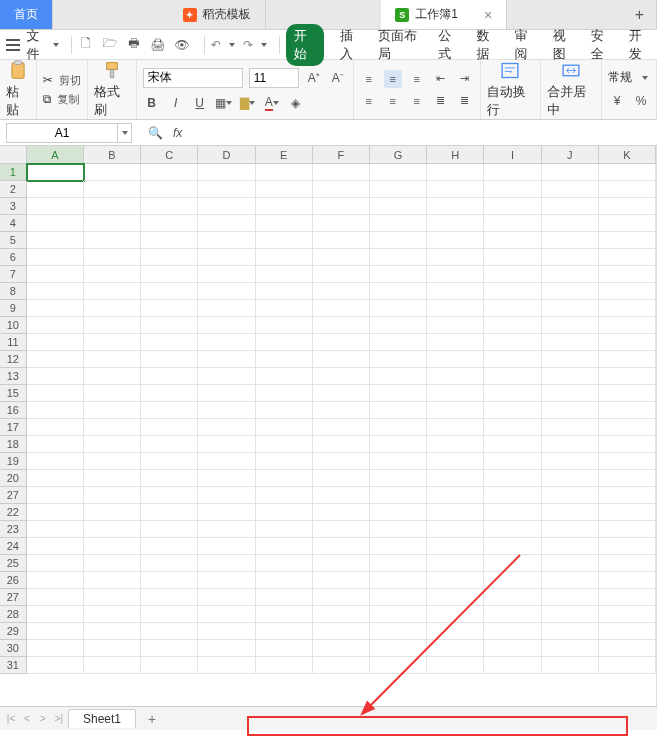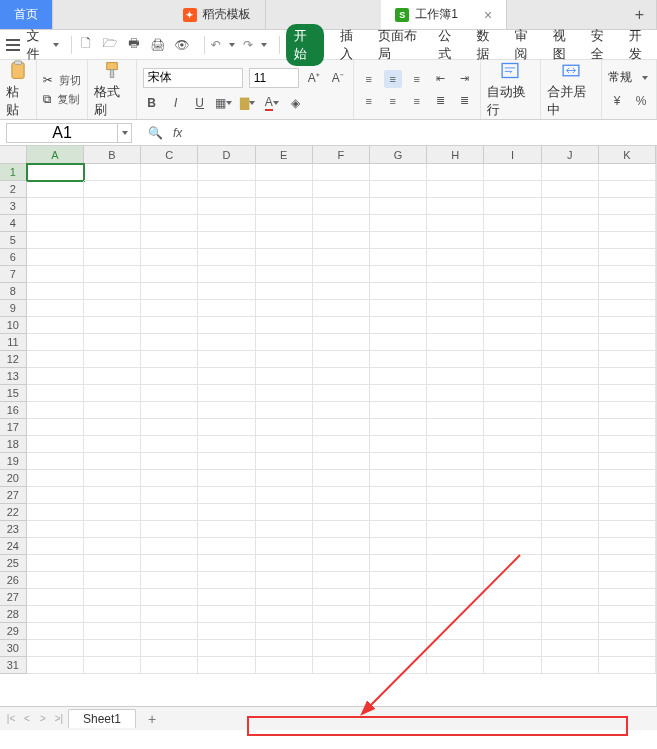--- a/index.html
+++ b/index.html
@@ -43,21 +43,21 @@
   .b{font-weight:bold;}
   .i{font-style:italic;}
   .u{text-decoration:underline;}
   .align-grid{display:grid;grid-template-columns:repeat(5,18px);grid-template-rows:18px 18px;gap:4px 6px;}
   .align-grid .ic{display:flex;align-items:center;justify-content:center;font-size:11px;color:#555;}
   .ic.active{background:#d6e4f5;border-radius:2px;}
 
   
   .fxrow{height:26px;display:flex;align-items:center;border-bottom:1px solid #d0d0d0;}
   .namebox-wrap{display:flex;align-items:center;border:1px solid #ccc;height:20px;margin:0 6px;}
-  .namebox{width:110px;height:18px;border:none;text-align:center;font-size:16px;outline:none;}
+  .namebox{width:110px;height:18px;border:none;text-align:center;font-size:12px;outline:none;}
   .namebox-drop{width:14px;display:flex;align-items:center;justify-content:center;border-left:1px solid #ccc;height:100%;}
   .fx-icons{display:flex;gap:10px;margin:0 10px;color:#555;}
   .fx-input{flex:1;height:20px;border:none;outline:none;font-size:12px;}
 
   
   .grid-wrap{position:relative;height:560px;overflow:hidden;border-right:1px solid #ddd;}
   .colheaders{display:flex;height:18px;background:#efefef;border-bottom:1px solid #ccc;}
   .corner{width:28px;border-right:1px solid #ccc;background:#efefef;}
   .colh{width:60px;text-align:center;font-size:11px;color:#555;border-right:1px solid #ccc;line-height:18px;}
   .rows{}

